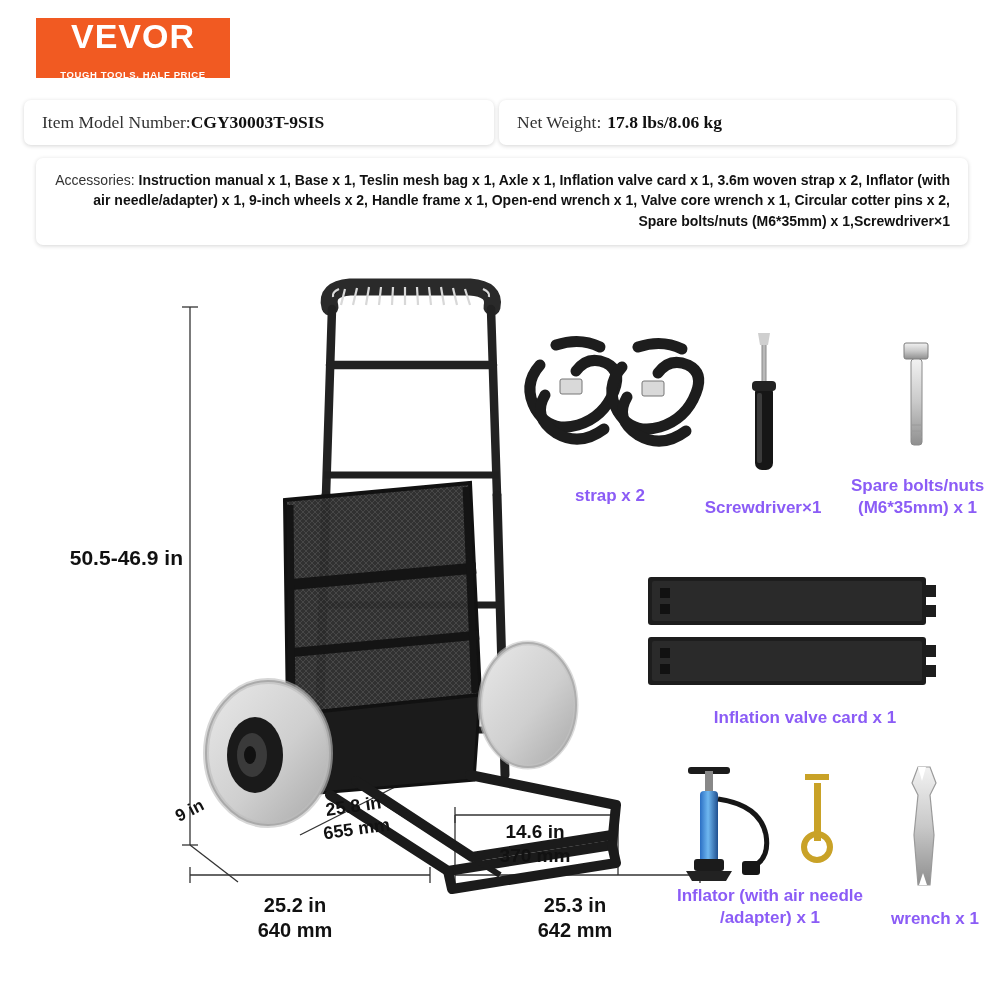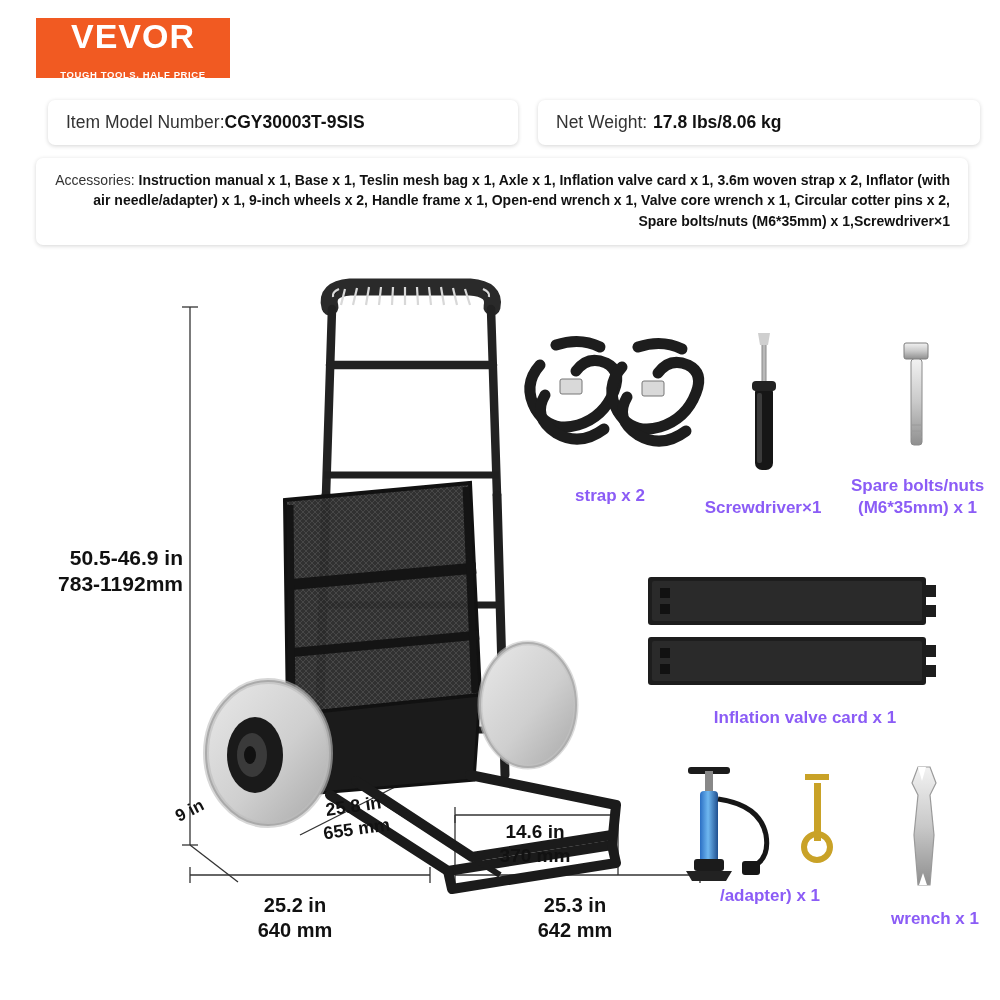--- a/index.html
+++ b/index.html
@@ -36,24 +36,25 @@
     color: #ffffff;
     font-size: 9.5px;
     font-weight: bold;
     letter-spacing: 0.6px;
     margin-top: 16px;
   }
 
   
   .info-row {
     position: absolute;
-    left: 48px; top: 100px;
+    left: 24px; top: 100px;
     width: 932px;
     display: flex;
-    gap: 20px;
+    gap: 5px;
+    font-family: Liberation Serif, serif;
   }
   .info-box {
     background: #ffffff;
     border-radius: 7px;
     box-shadow: 0 1px 4px rgba(0,0,0,0.17);
     padding: 12px 18px;
     display: flex;
     align-items: center;
   }
   .box-model { width: 470px; }
@@ -341,21 +342,20 @@
 
     <g>
       <path d="M918 492 L930 492 L936 508 L930 520 L934 560 L930 610 L918 610 L914 560 L918 520 L912 508 Z" fill="url(#metalG)" stroke="#9a9a9a" stroke-width="1.2"></path>
       <path d="M918 492 L922 506 L926 492" fill="#ffffff"></path>
       <path d="M919 610 L923 598 L927 610" fill="#ffffff"></path>
     </g>
   </svg>
 
   <div class="dim dim-height">
     <div>50.5-46.9  in</div>
-    <div>783-1192mm</div>
   </div>
   <div class="dim dim-9in">9 in</div>
   <div class="dim dim-258">
     <div>25.8 in</div>
     <div>655 mm</div>
   </div>
   <div class="dim dim-146">
     <div>14.6 in</div>
     <div>370 mm</div>
   </div>
@@ -369,16 +369,17 @@
   </div>
 
   <div class="cap cap-strap">strap x 2</div>
   <div class="cap cap-screw">Screwdriver×1</div>
   <div class="cap cap-bolts">
     <div>Spare bolts/nuts</div>
     <div>(M6*35mm) x 1</div>
   </div>
   <div class="cap cap-valve">Inflation valve card x 1</div>
   <div class="cap cap-inflator">
+    <div>Inflator (with air needle</div>
     <div>/adapter)  x 1</div>
   </div>
   <div class="cap cap-wrench">wrench x 1</div>
 </div>
 
 </body></html>

